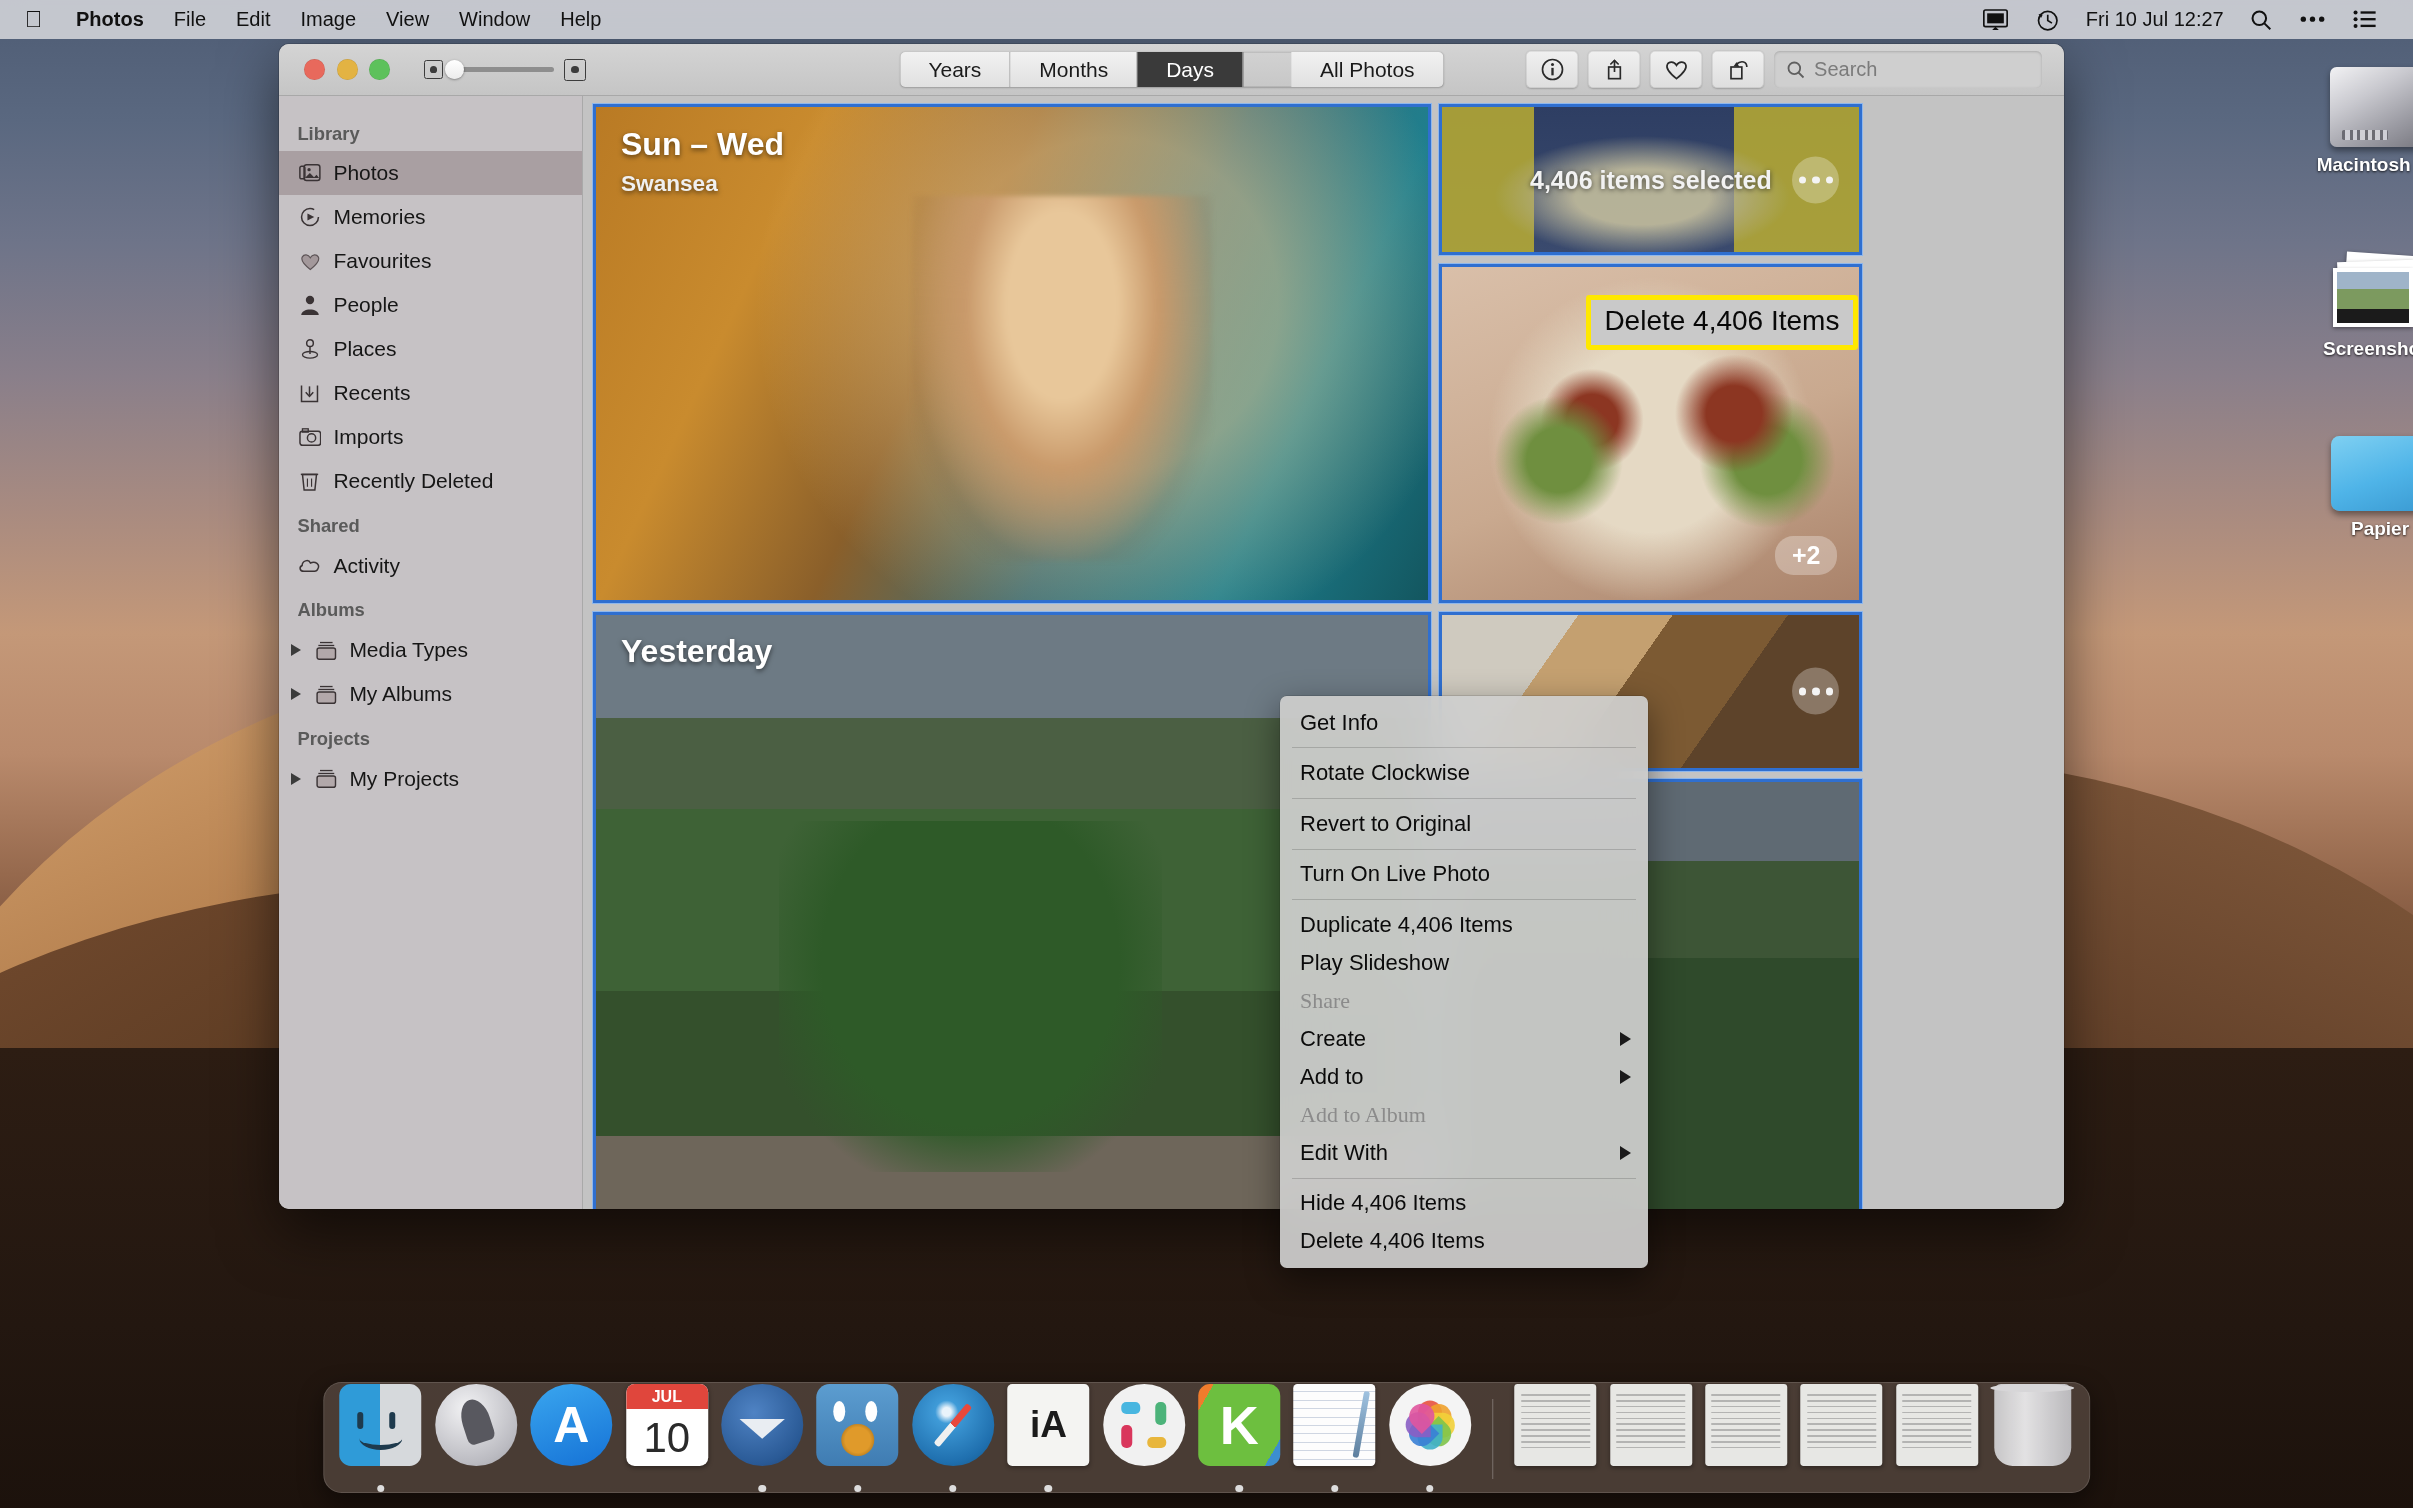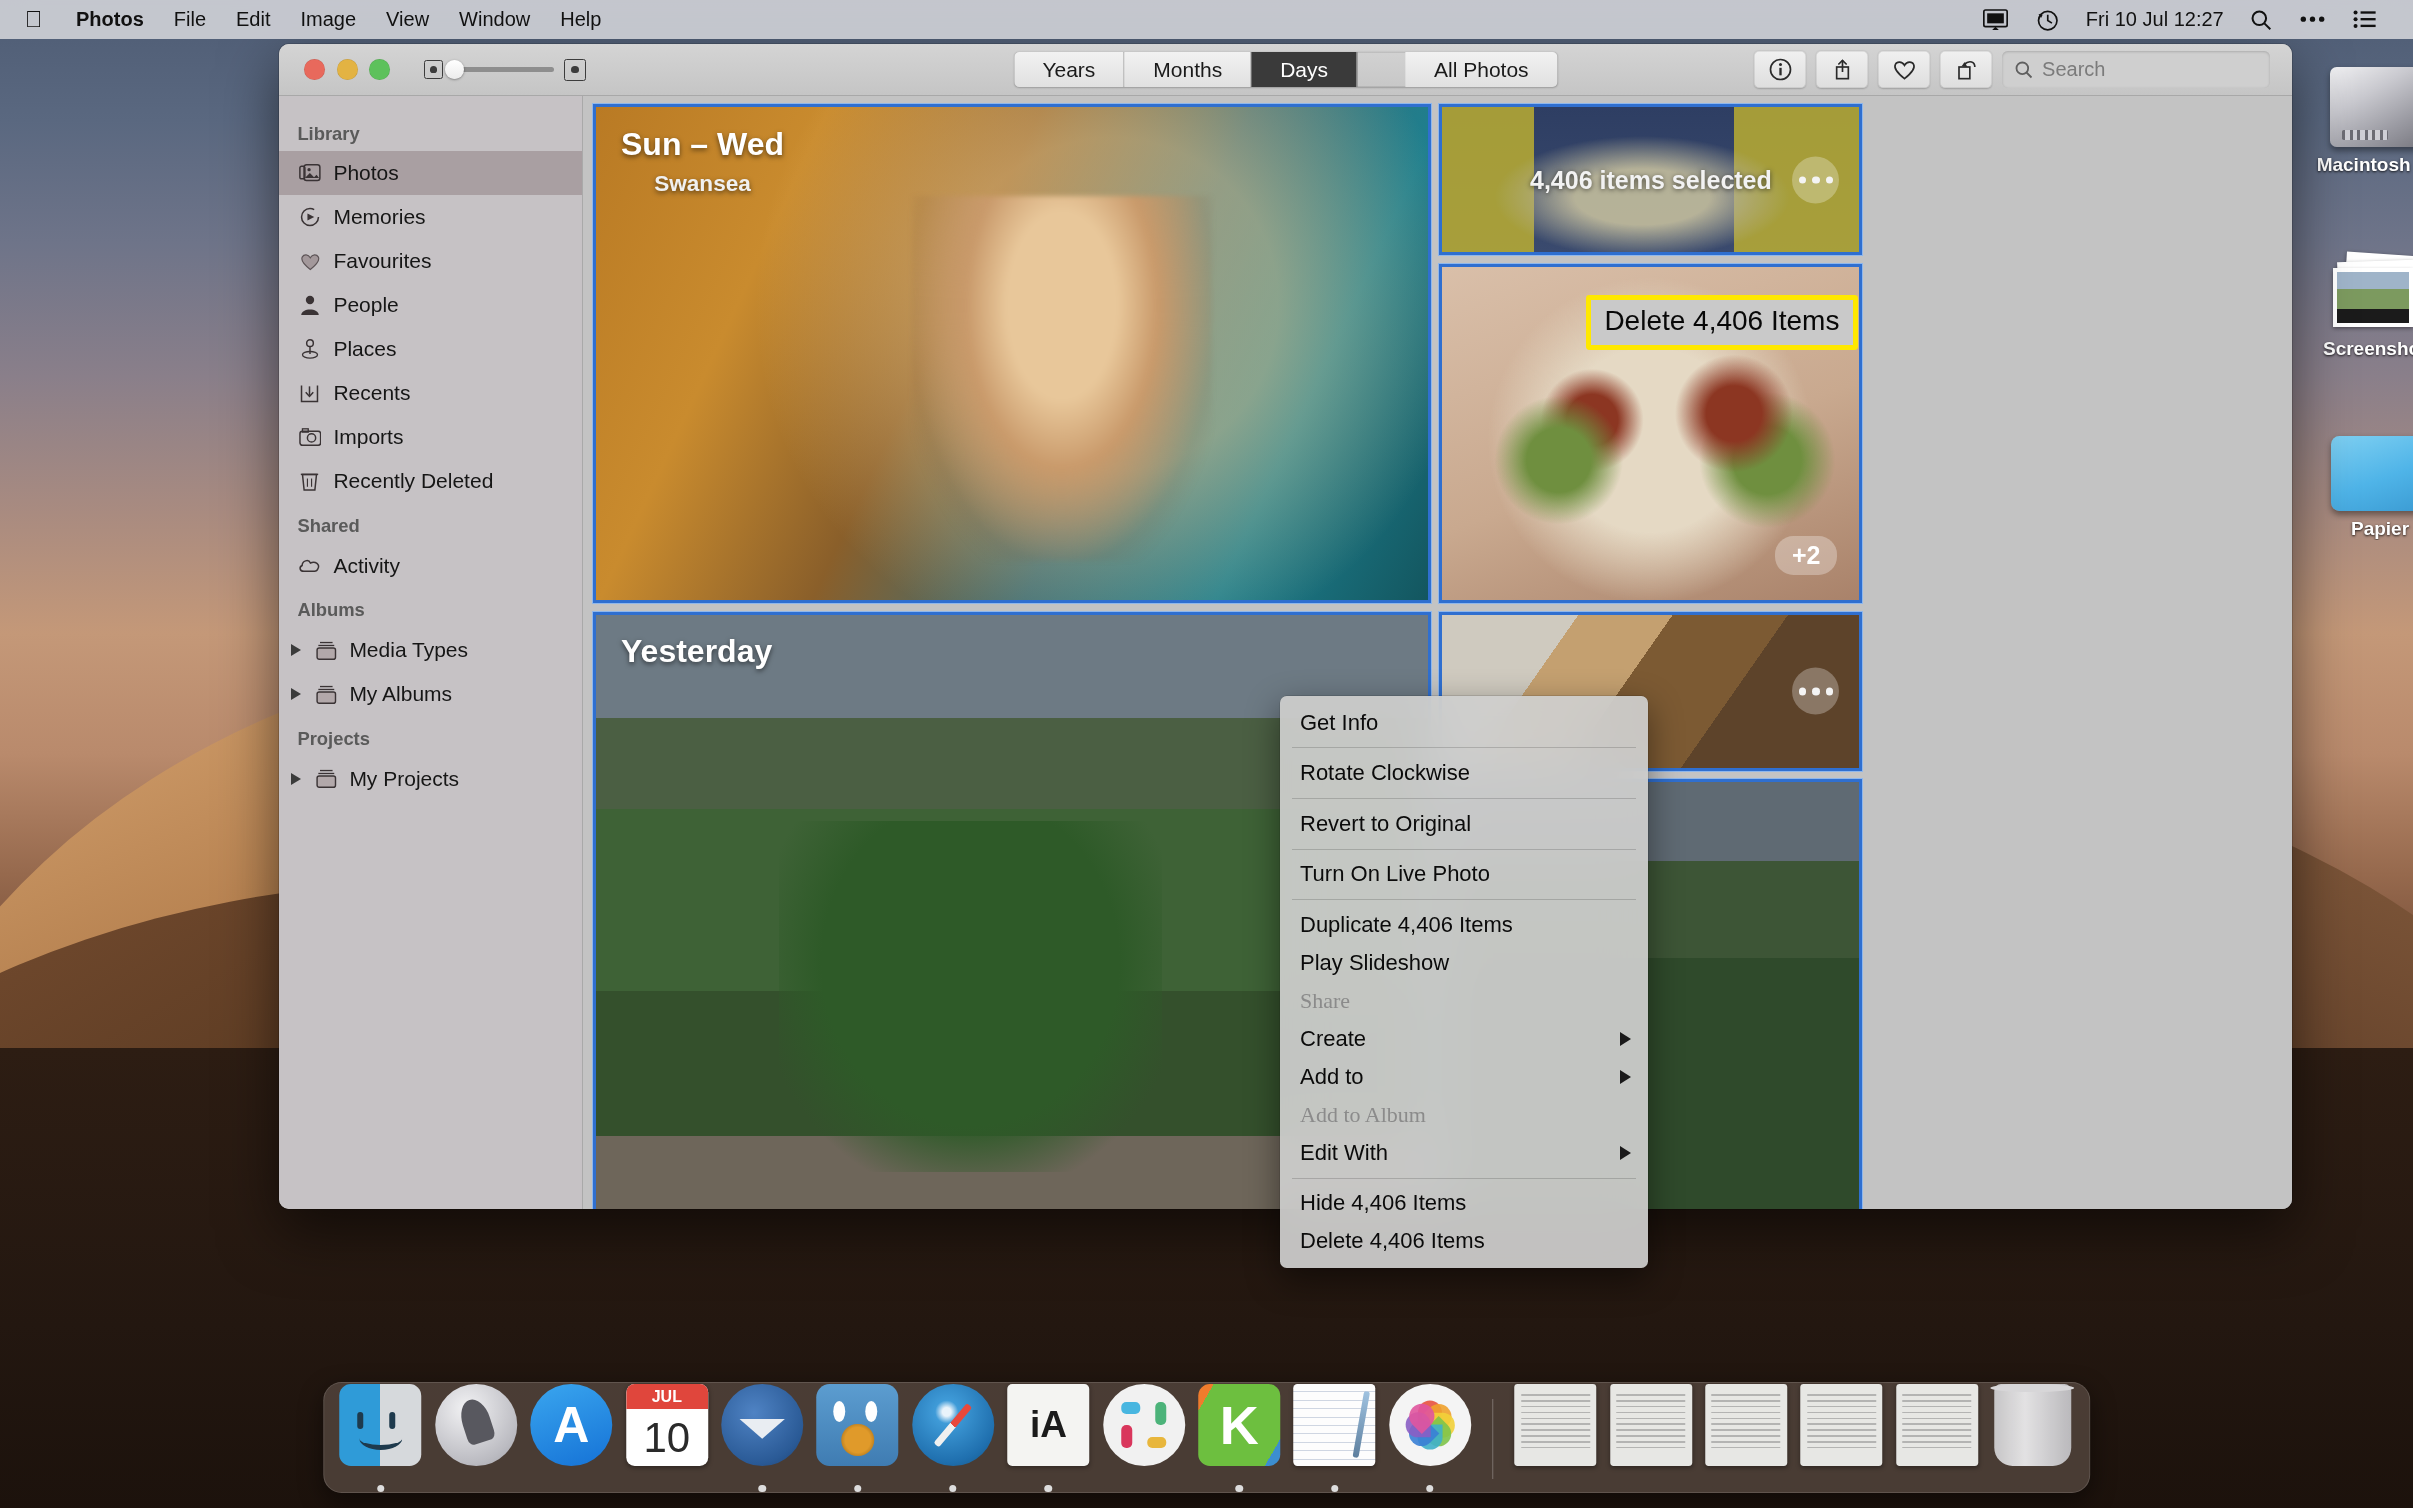--- a/index.html
+++ b/index.html
@@ -101,21 +101,21 @@
     border:4.2px solid #fff;
   }
   .pp-icon {
     width:99px; height:75px; margin:0 auto; border-radius:8.4px;
     background:linear-gradient(160deg,#7fd0f2 0%,#4fb4e8 55%,#3a9ad2 100%);
     box-shadow:0 3.4px 6.7px rgba(0,0,0,.4);
   }
 
   
   #win {
-    position:absolute; left:279px; top:44px; width:2013px; height:1165px;
+    position:absolute; left:279px; top:44px; width:1785px; height:1165px;
     border-radius:10px; overflow:hidden; z-index:30;
     box-shadow:0 22px 59px rgba(0,0,0,.55), 0 0 0 0.8px rgba(0,0,0,.18);
     display:flex; flex-direction:column;
     background:#c8c8c8;
   }
   #titlebar {
     height:52px; flex:0 0 52px; position:relative;
     background:linear-gradient(to bottom,#d4d4d4,#c5c5c5);
     border-bottom:0.8px solid #a8a8a8;
     display:flex; align-items:center;
@@ -184,21 +184,21 @@
     border-top:6.7px solid transparent;border-bottom:6.7px solid transparent;
     margin-right:1.7px;
   }
   .sbitem.nested { padding-left:11.7px; }
 
   
   #grid {
     flex:1; position:relative; overflow:hidden;
     background:#c3c3c3; padding:8.4px 10px 0 10px;
   }
-  .row { display:flex; gap:8.4px; margin-bottom:8.4px;text-align:center; }
+  .row { display:flex; gap:8.4px; margin-bottom:8.4px; }
   .cell {
     position:relative; overflow:hidden;
     border:3.4px solid #2f6fd0; outline:1.7px solid #8fb7ec;
   }
   .cell .hdr { position:absolute; left:25px; top:18.4px; z-index:4; }
   .cell .hdr .t1 {
     color:#fff; font-size:32px; font-weight:bold;
     text-shadow:0 1.7px 5px rgba(0,0,0,.55);
   }
   .cell .hdr .t2 {

